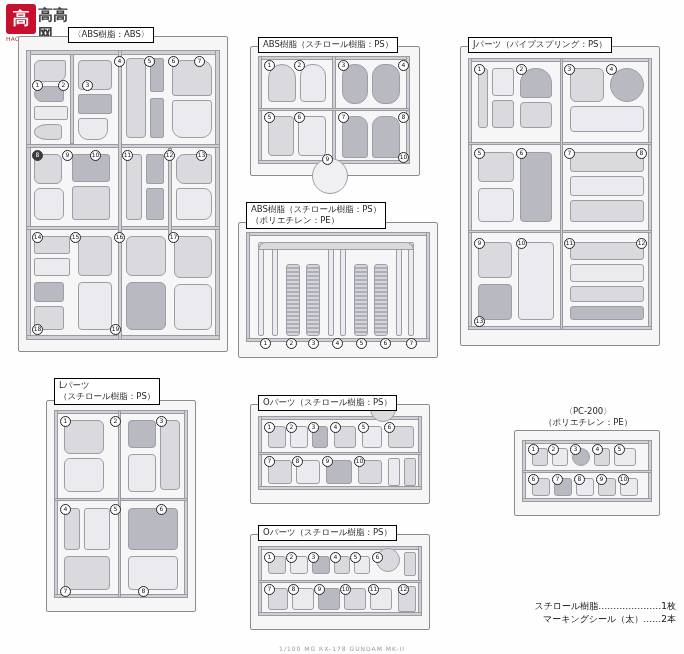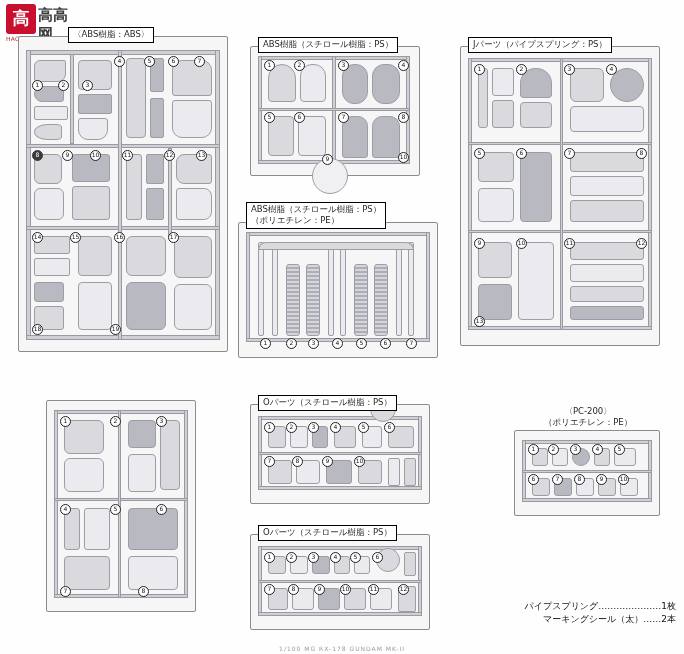--- a/index.html
+++ b/index.html
@@ -344,20 +344,24 @@
     <div class="num" style="left:48px; top:116px;">2</div>
     <div class="num" style="left:70px; top:116px;">3</div>
     <div class="num" style="left:94px; top:116px;">4</div>
     <div class="num" style="left:118px; top:116px;">5</div>
     <div class="num" style="left:142px; top:116px;">6</div>
     <div class="num" style="left:168px; top:116px;">7</div>
   </div>
 
   <div class="panel" style="left:46px; top:400px; width:150px; height:212px;">
     <div class="frame"></div>
+    <div class="label" style="left:8px; top:-22px;">
+      <span class="ln">Lパーツ</span>
+      <span class="ln">（スチロール樹脂：PS）</span>
+    </div>
 
     <div class="sp" style="left:8px; top:10px; width:134px; height:4px;"></div>
     <div class="sp" style="left:8px; top:10px; width:4px; height:188px;"></div>
     <div class="sp" style="left:138px; top:10px; width:4px; height:188px;"></div>
     <div class="sp" style="left:8px; top:194px; width:134px; height:4px;"></div>
     <div class="sp" style="left:8px; top:98px; width:134px; height:3px;"></div>
     <div class="sp" style="left:72px; top:10px; width:3px; height:188px;"></div>
 
     <div class="pt" style="left:18px; top:20px; width:40px; height:34px; border-radius:6px;"></div>
     <div class="pt lt" style="left:18px; top:58px; width:40px; height:34px; border-radius:6px;"></div>
@@ -485,19 +489,19 @@
     <div class="num" style="left:78px; top:14px;">4</div>
     <div class="num" style="left:100px; top:14px;">5</div>
     <div class="num" style="left:14px; top:44px;">6</div>
     <div class="num" style="left:38px; top:44px;">7</div>
     <div class="num" style="left:60px; top:44px;">8</div>
     <div class="num" style="left:82px; top:44px;">9</div>
     <div class="num" style="left:104px; top:44px;">10</div>
   </div>
 
   <div class="acc-list">
-    <div class="row">パイプスプリング…………………1枚</div>
+    <div class="row">スチロール樹脂…………………1枚</div>
     <div class="row">マーキングシール（太）……2本</div>
   </div>
 
   <div class="footer-code">1/100 MG RX-178 GUNDAM MK-II</div>
 
 </div>
 
 </body></html>

